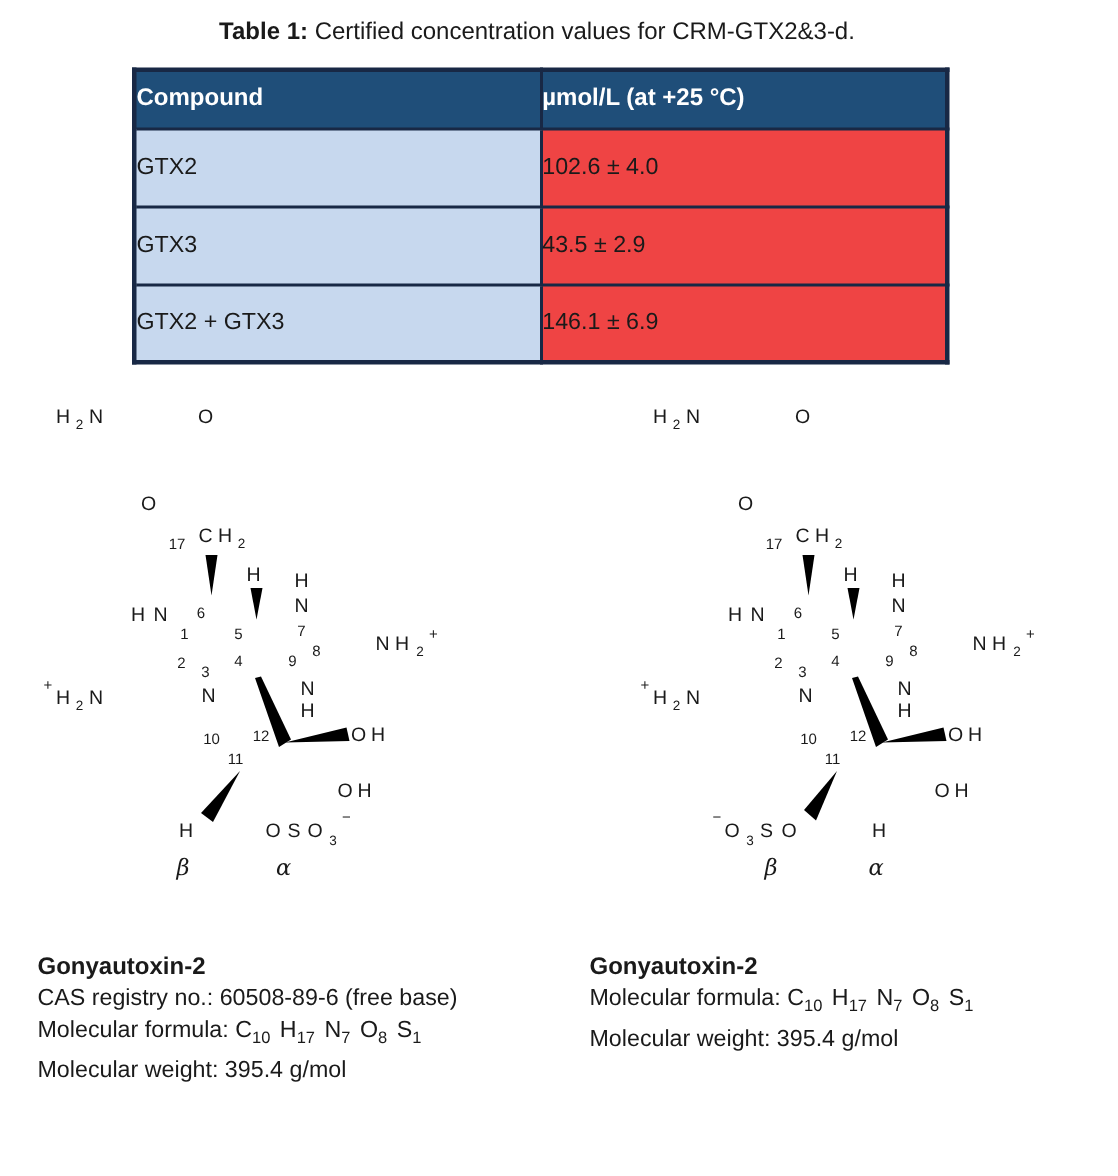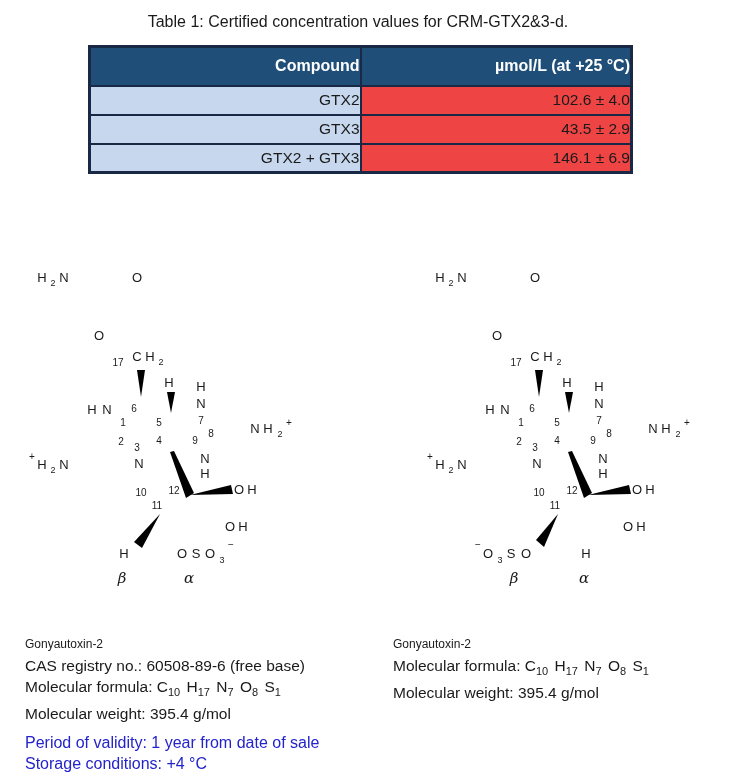--- a/index.html
+++ b/index.html
@@ -4,43 +4,43 @@
 <style>
   :root{
     --header-bg:#1F4E79; --header-text:#FFFFFF; --cell-bg:#C7D8EE;
     --border:#182845; --accent-blue:#2323CC; --ink:#1A1A1A;
   }
   *{margin:0;padding:0;box-sizing:border-box}
   html,body{background:#fff}
   .page{position:relative;width:745px;height:784px;background:#fff;overflow:hidden;
         font-family:"Liberation Sans",sans-serif;color:var(--ink)}
   .caption{position:absolute;top:13px;left:0;width:716px;text-align:center;font-size:16px}
-  .caption .b{font-weight:normal}
+  .caption .b{font-weight:bold}
   table.crm{position:absolute;left:88px;top:45px;width:545px;border-collapse:collapse;
             border:3px solid var(--border);table-layout:fixed}
-  table.crm td{border:2px solid var(--border);text-align:right;vertical-align:middle;
+  table.crm td{border:2px solid var(--border);text-align:left;vertical-align:middle;
                font-size:15.5px;width:50%}
   tr.hdr td{background:var(--header-bg);color:var(--header-text);font-weight:bold;
             font-size:16px;height:39px}
-  tr.row td{height:29px}
+  tr.row td{height:52px}
   tr.row td.lbl{background:var(--cell-bg)}
   tr.row td.val{background:#ef4444}
   .struct{position:absolute;width:330px;height:345px}
   #struct0{left:10px;top:252px}
   #struct1{left:408px;top:252px}
   .struct text{fill:var(--ink);text-anchor:middle}
   .t-a{font:13px "Liberation Sans",sans-serif}
   .t-n{font:10px "Liberation Sans",sans-serif}
   .t-s{font:9px "Liberation Sans",sans-serif}
   .t-p{font:10px "Liberation Sans",sans-serif}
   .t-g{font:italic 15px "DejaVu Serif",serif}
   .info{position:absolute;top:634px;width:350px;font-size:15.5px;line-height:21px}
   #info0{left:25px}
   #info1{left:393px}
-  .info .name{font-weight:normal;font-size:12px}
+  .info .name{font-weight:bold;font-size:16px}
   .fsub{font-size:11px;vertical-align:-4px;margin-right:2px}
   .validity{position:absolute;left:25px;top:732px;font-size:16px;line-height:21px;
             color:var(--accent-blue)}
 </style>
 </head>
 <body>
 
 <div class="page">
 
   <div class="caption">
@@ -252,18 +252,14 @@
     <div><span>Molecular formula: C</span><span class="fsub">10</span><span> H</span><span class="fsub">17</span><span> N</span><span class="fsub">7</span><span> O</span><span class="fsub">8</span><span> S</span><span class="fsub">1</span></div>
     <div>Molecular weight: 395.4 g/mol</div>
   </div>
 
   <div id="info1" class="info">
     <div class="name">Gonyautoxin-2</div>
     <div><span>Molecular formula: C</span><span class="fsub">10</span><span> H</span><span class="fsub">17</span><span> N</span><span class="fsub">7</span><span> O</span><span class="fsub">8</span><span> S</span><span class="fsub">1</span></div>
     <div>Molecular weight: 395.4 g/mol</div>
   </div>
 
-  <div class="validity">
-    <div>Period of validity: 1 year from date of sale</div>
-    <div>Storage conditions: +4 °C</div>
-  </div>
 
 </div>
 
 </body></html>

